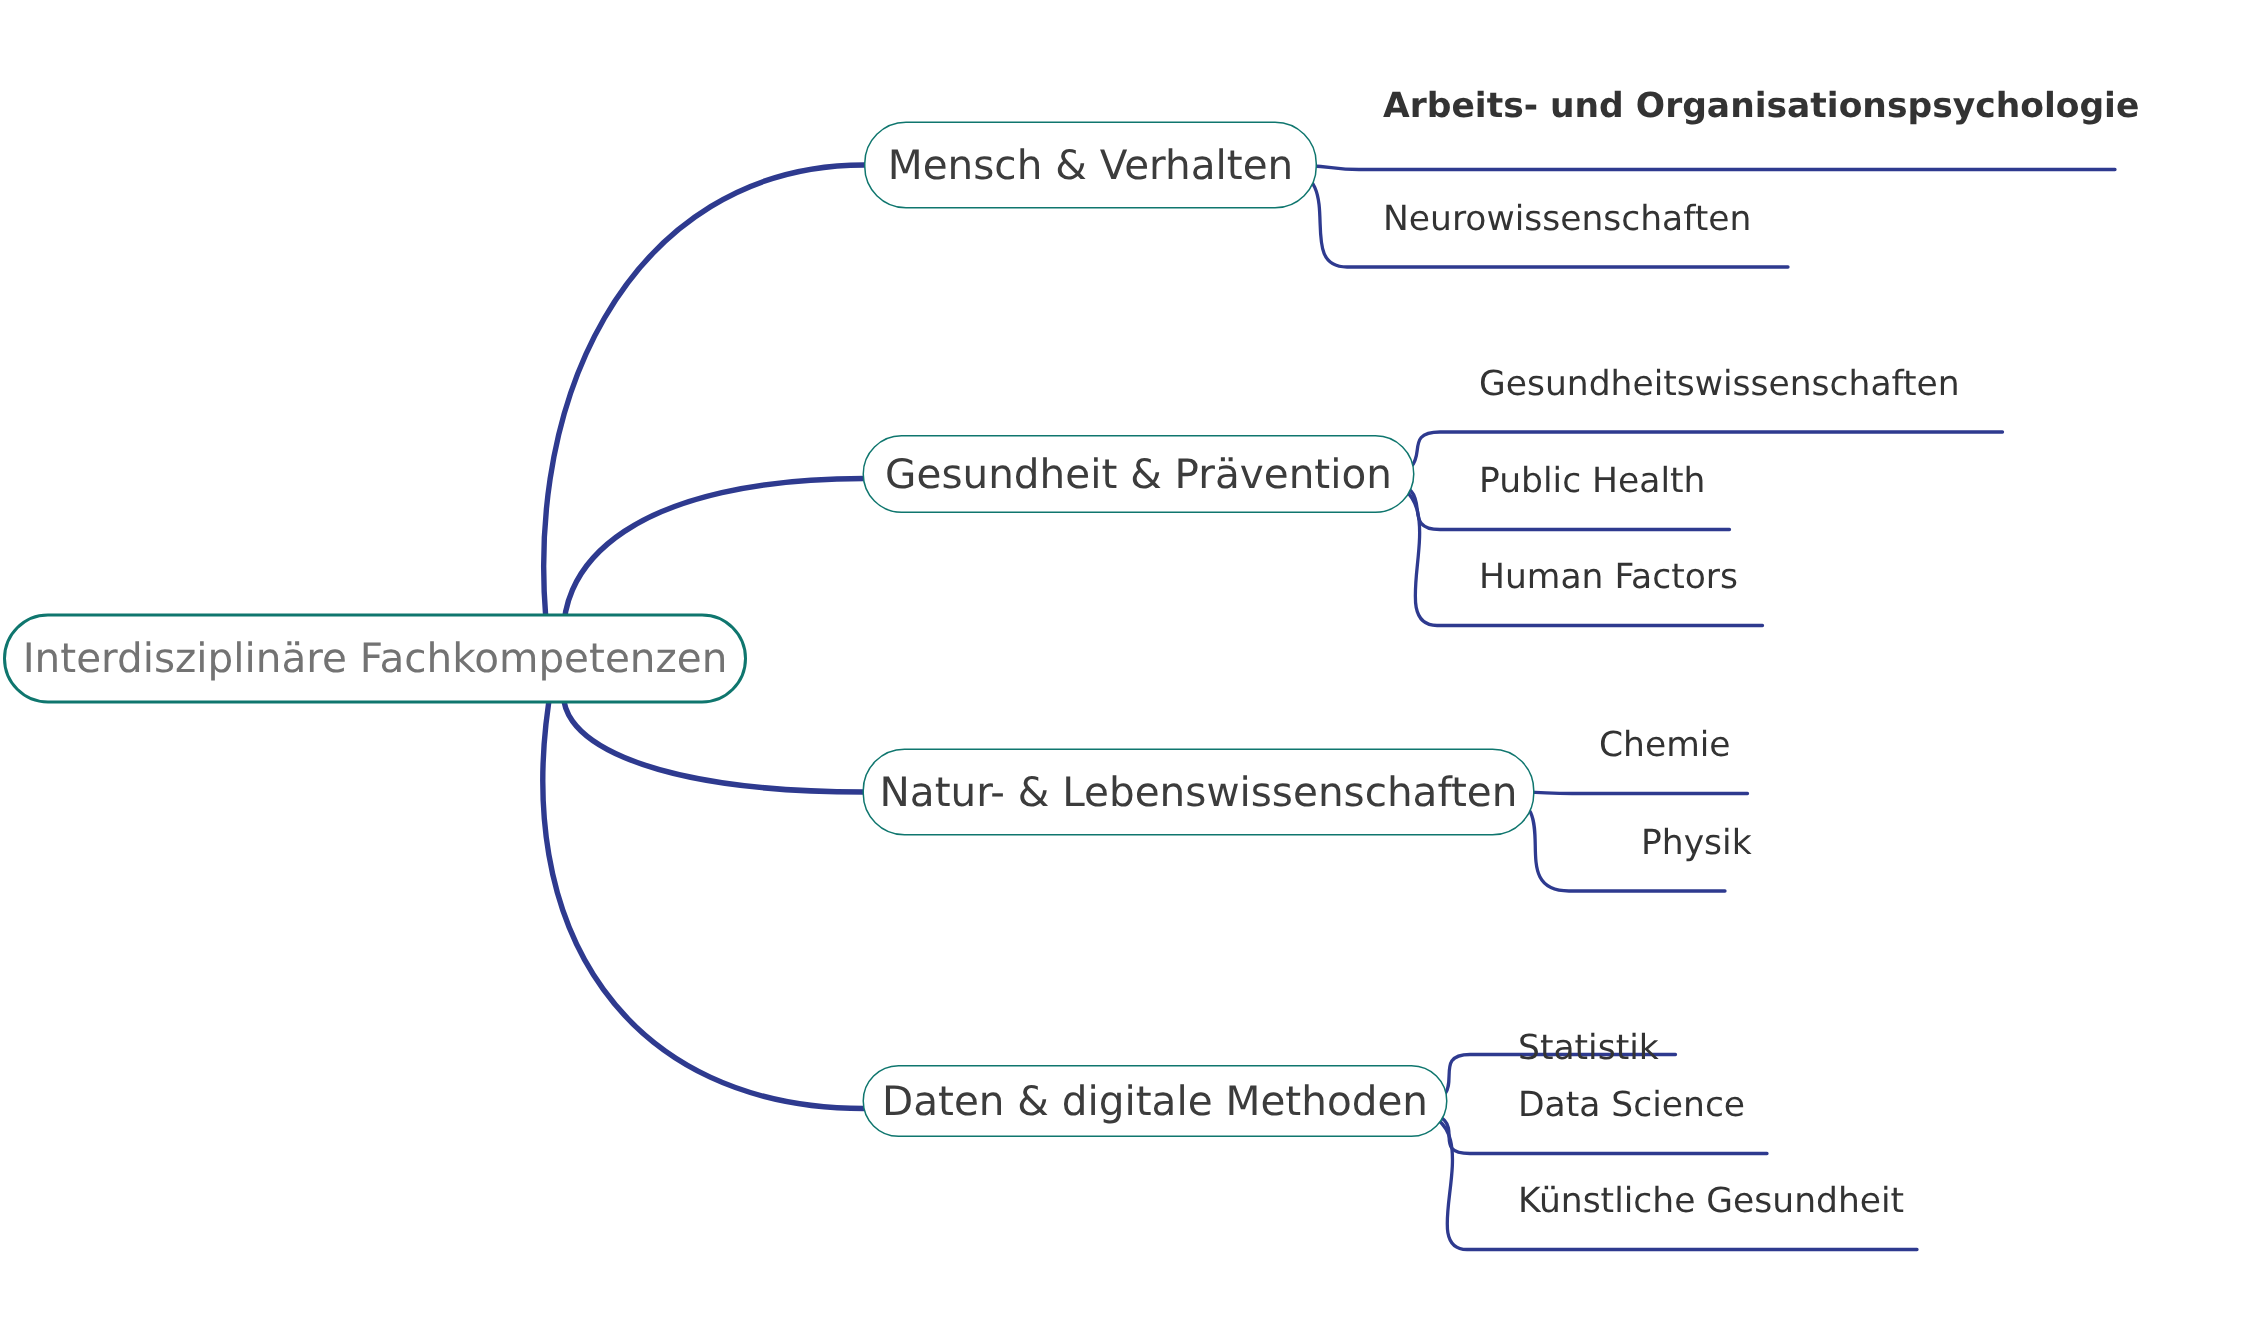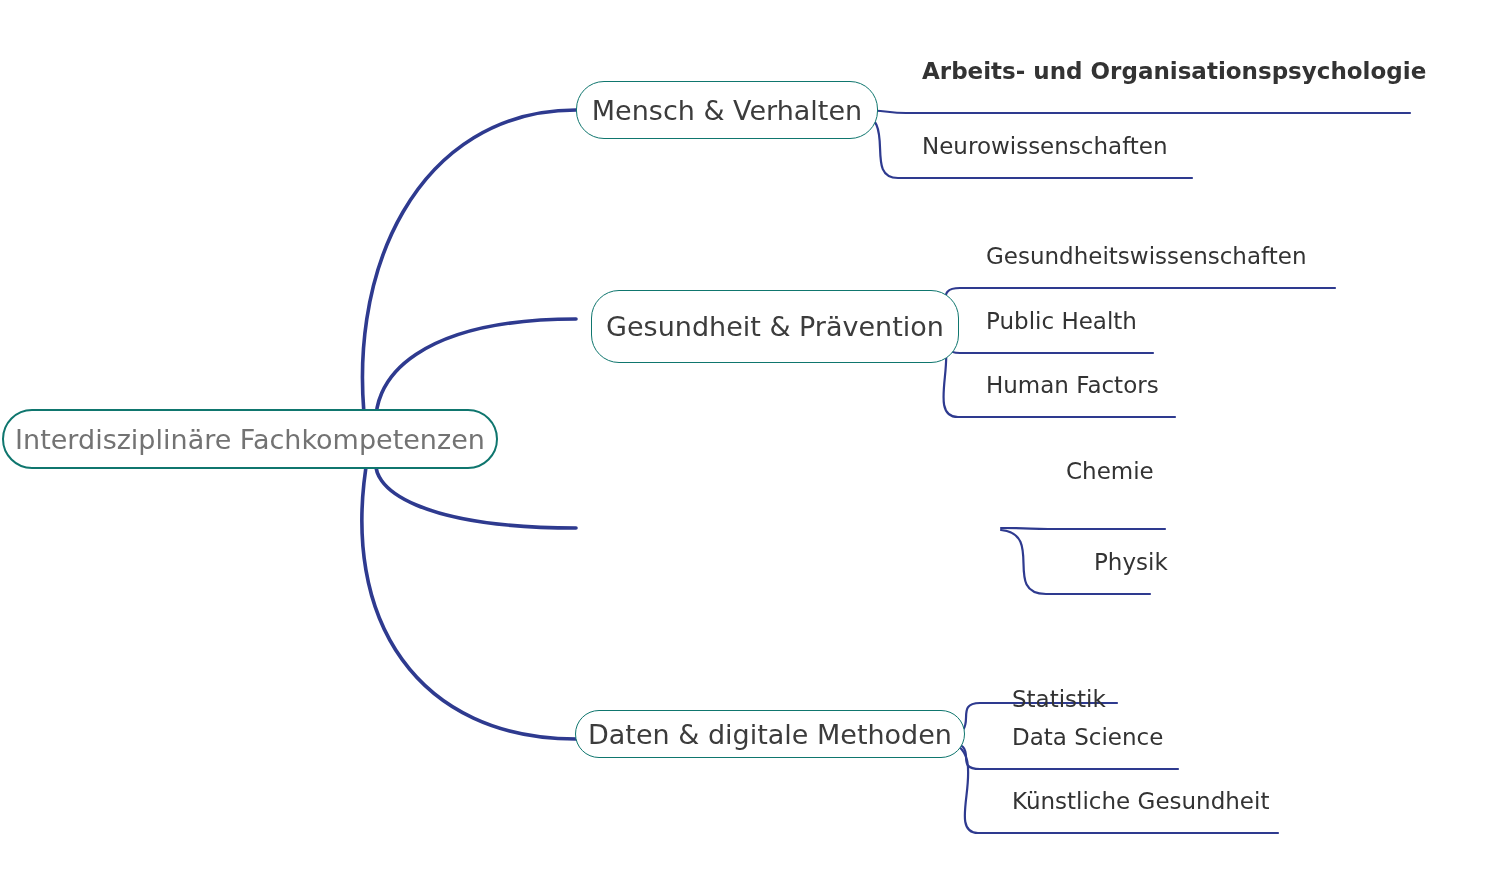--- a/index.html
+++ b/index.html
@@ -82,36 +82,39 @@
   </svg>
 
   <div class="node-box root" style="left:2px; top:409px; width:496px; height:60px;">
     <span>Interdisziplinäre Fachkompetenzen</span>
   </div>
 
   <div class="node-box" style="left:576px; top:81px; width:302px; height:58px;">
     <span>Mensch &amp; Verhalten</span>
   </div>
 
-  <div class="node-box" style="left:591px; top:290px; width:368px; height:73px;">
+  <div class="node-box" style="left:575px; top:290px; width:368px; height:52px;">
     <span>Gesundheit &amp; Prävention</span>
   </div>
 
+  <div class="node-box" style="left:575px; top:499px; width:448px; height:58px;">
+    <span>Natur- &amp; Lebenswissenschaften</span>
+  </div>
 
   <div class="node-box" style="left:575px; top:710px; width:390px; height:48px;">
     <span>Daten &amp; digitale Methoden</span>
   </div>
 
   <div class="leaf-label" style="left:922px; top:56px;font-weight:bold;">Arbeits- und Organisationspsychologie</div>
   <div class="leaf-label" style="left:922px; top:131px;">Neurowissenschaften</div>
 
   <div class="leaf-label" style="left:986px; top:241px;">Gesundheitswissenschaften</div>
   <div class="leaf-label" style="left:986px; top:306px;text-align:right;">Public Health</div>
   <div class="leaf-label" style="left:986px; top:370px;">Human Factors</div>
 
-  <div class="leaf-label" style="left:1066px; top:456px;">Chemie</div>
+  <div class="leaf-label" style="left:1066px; top:482px;">Chemie</div>
   <div class="leaf-label" style="left:1066px; top:547px;margin-left:28px;">Physik</div>
 
   <div class="leaf-label" style="left:1012px; top:684px;">Statistik</div>
   <div class="leaf-label" style="left:1012px; top:722px;">Data Science</div>
   <div class="leaf-label" style="left:1012px; top:786px;">Künstliche Gesundheit</div>
 
 </div>
 
 </body></html>

